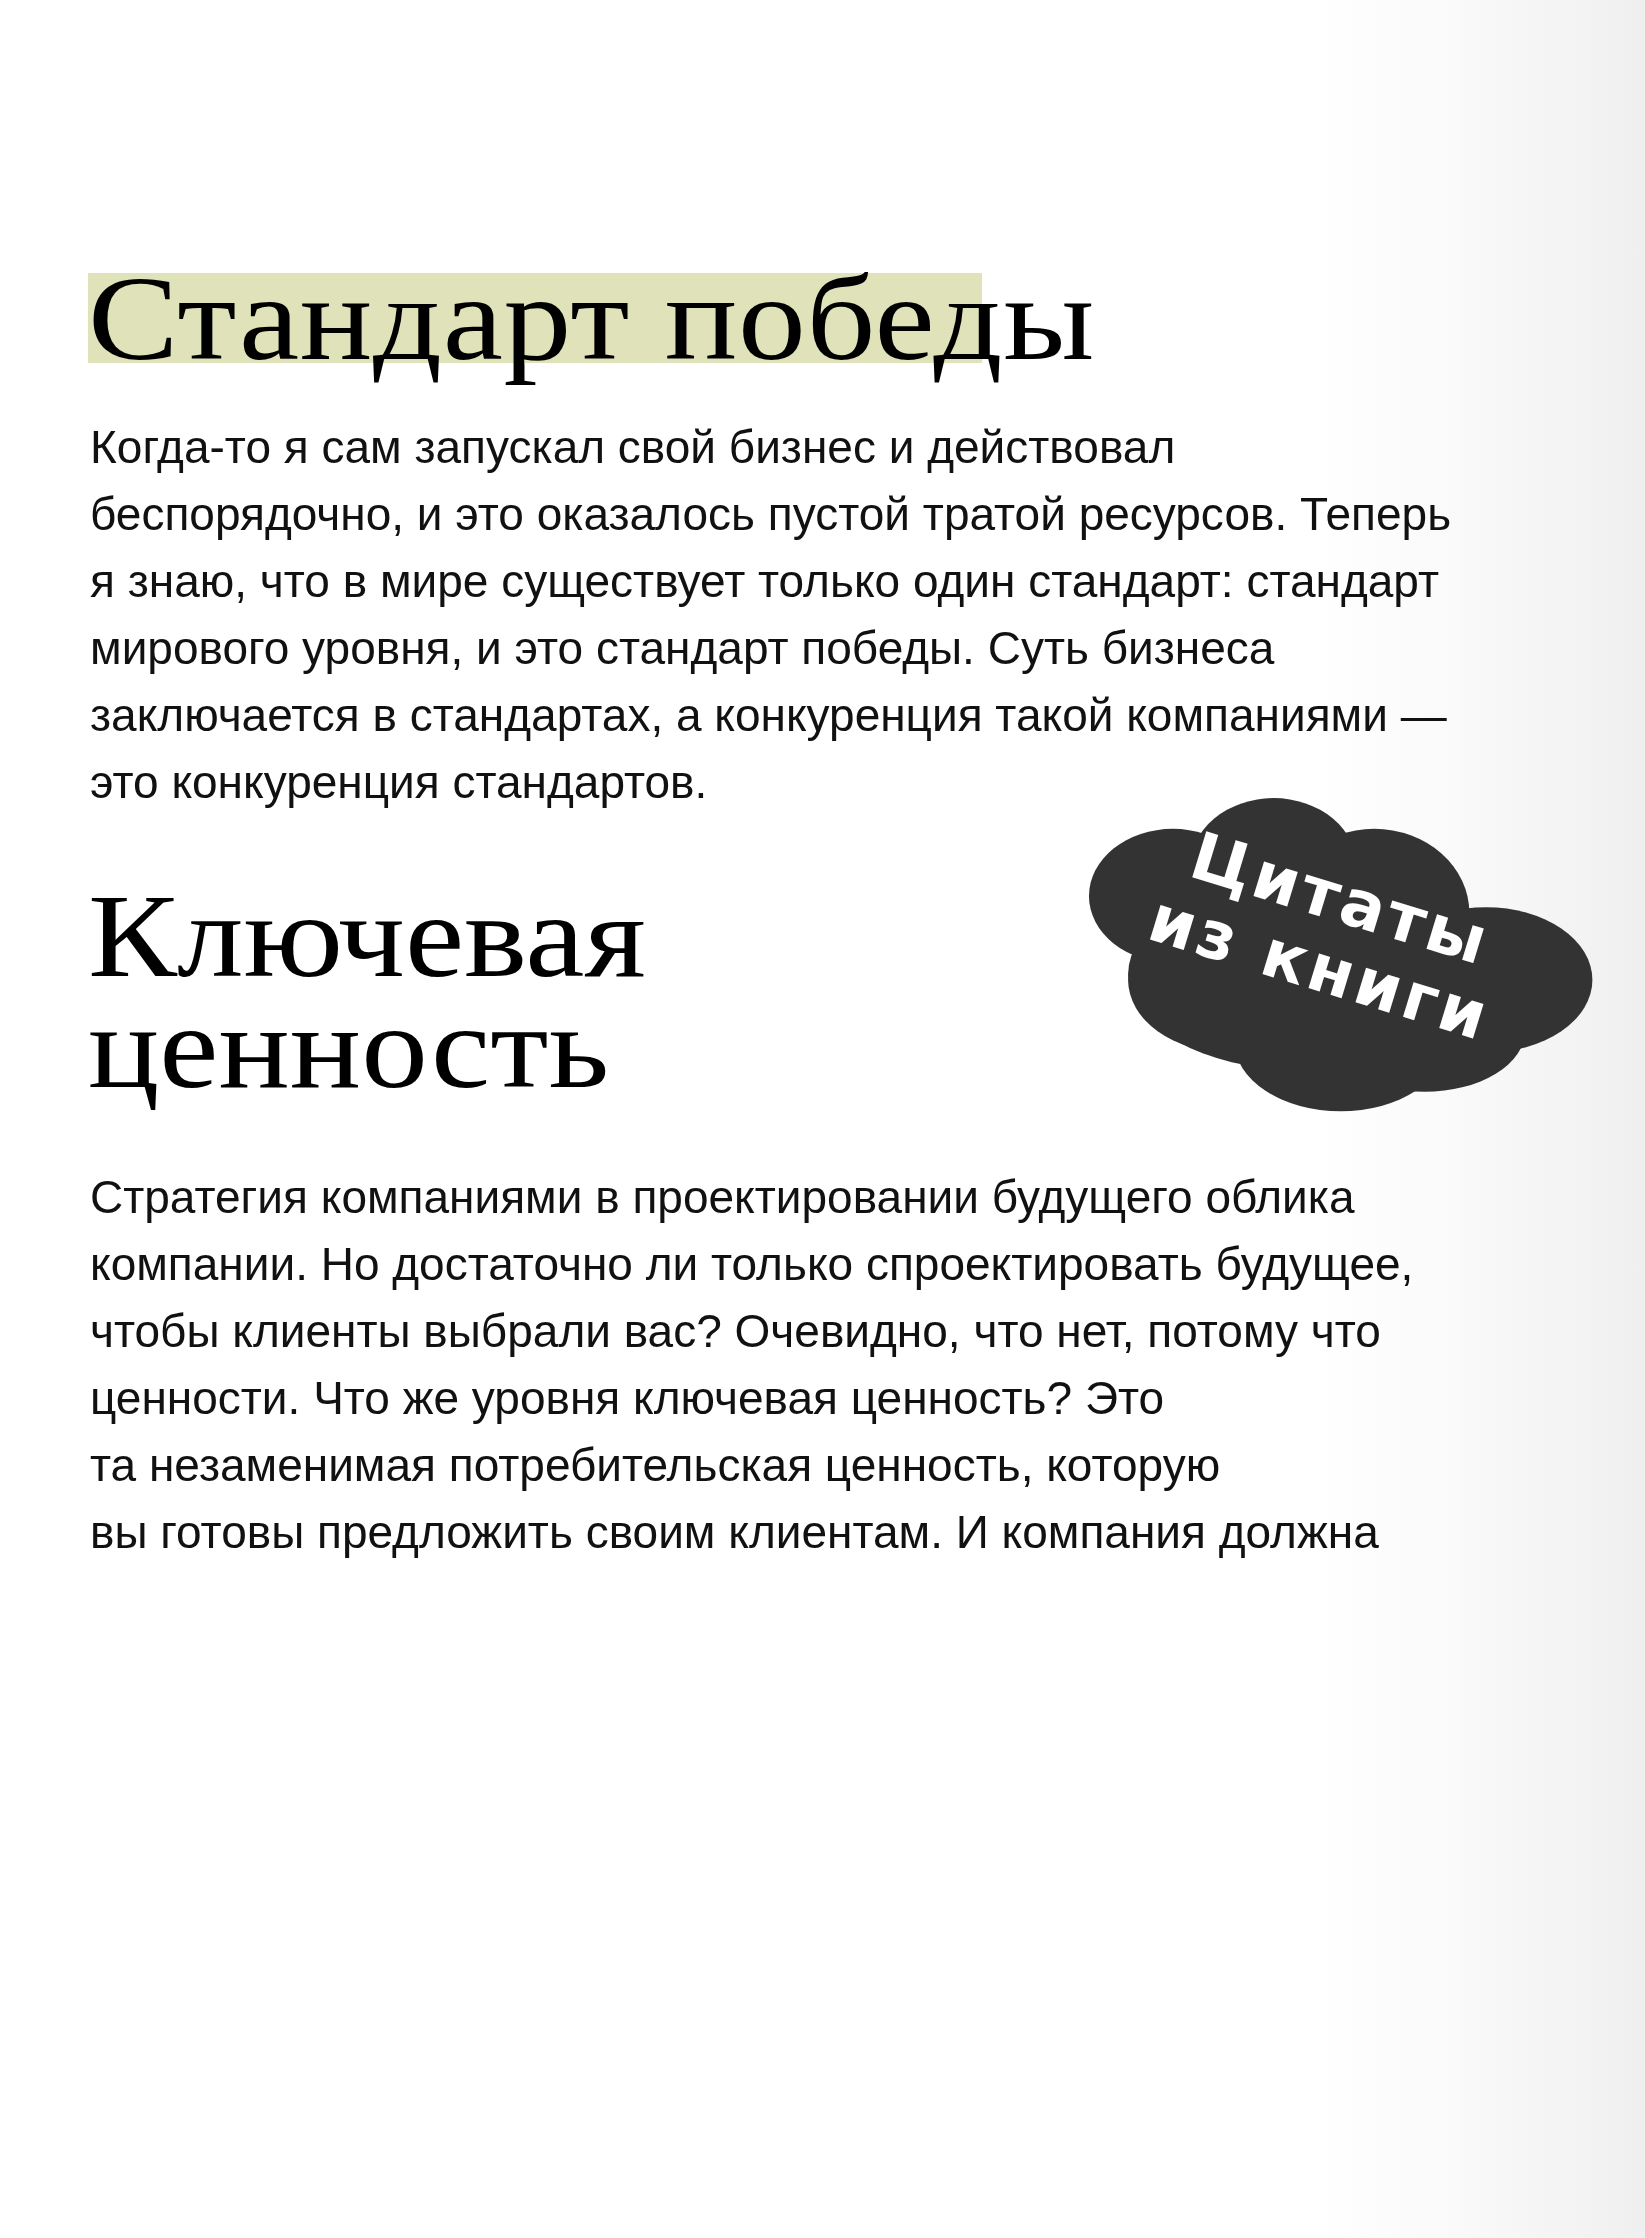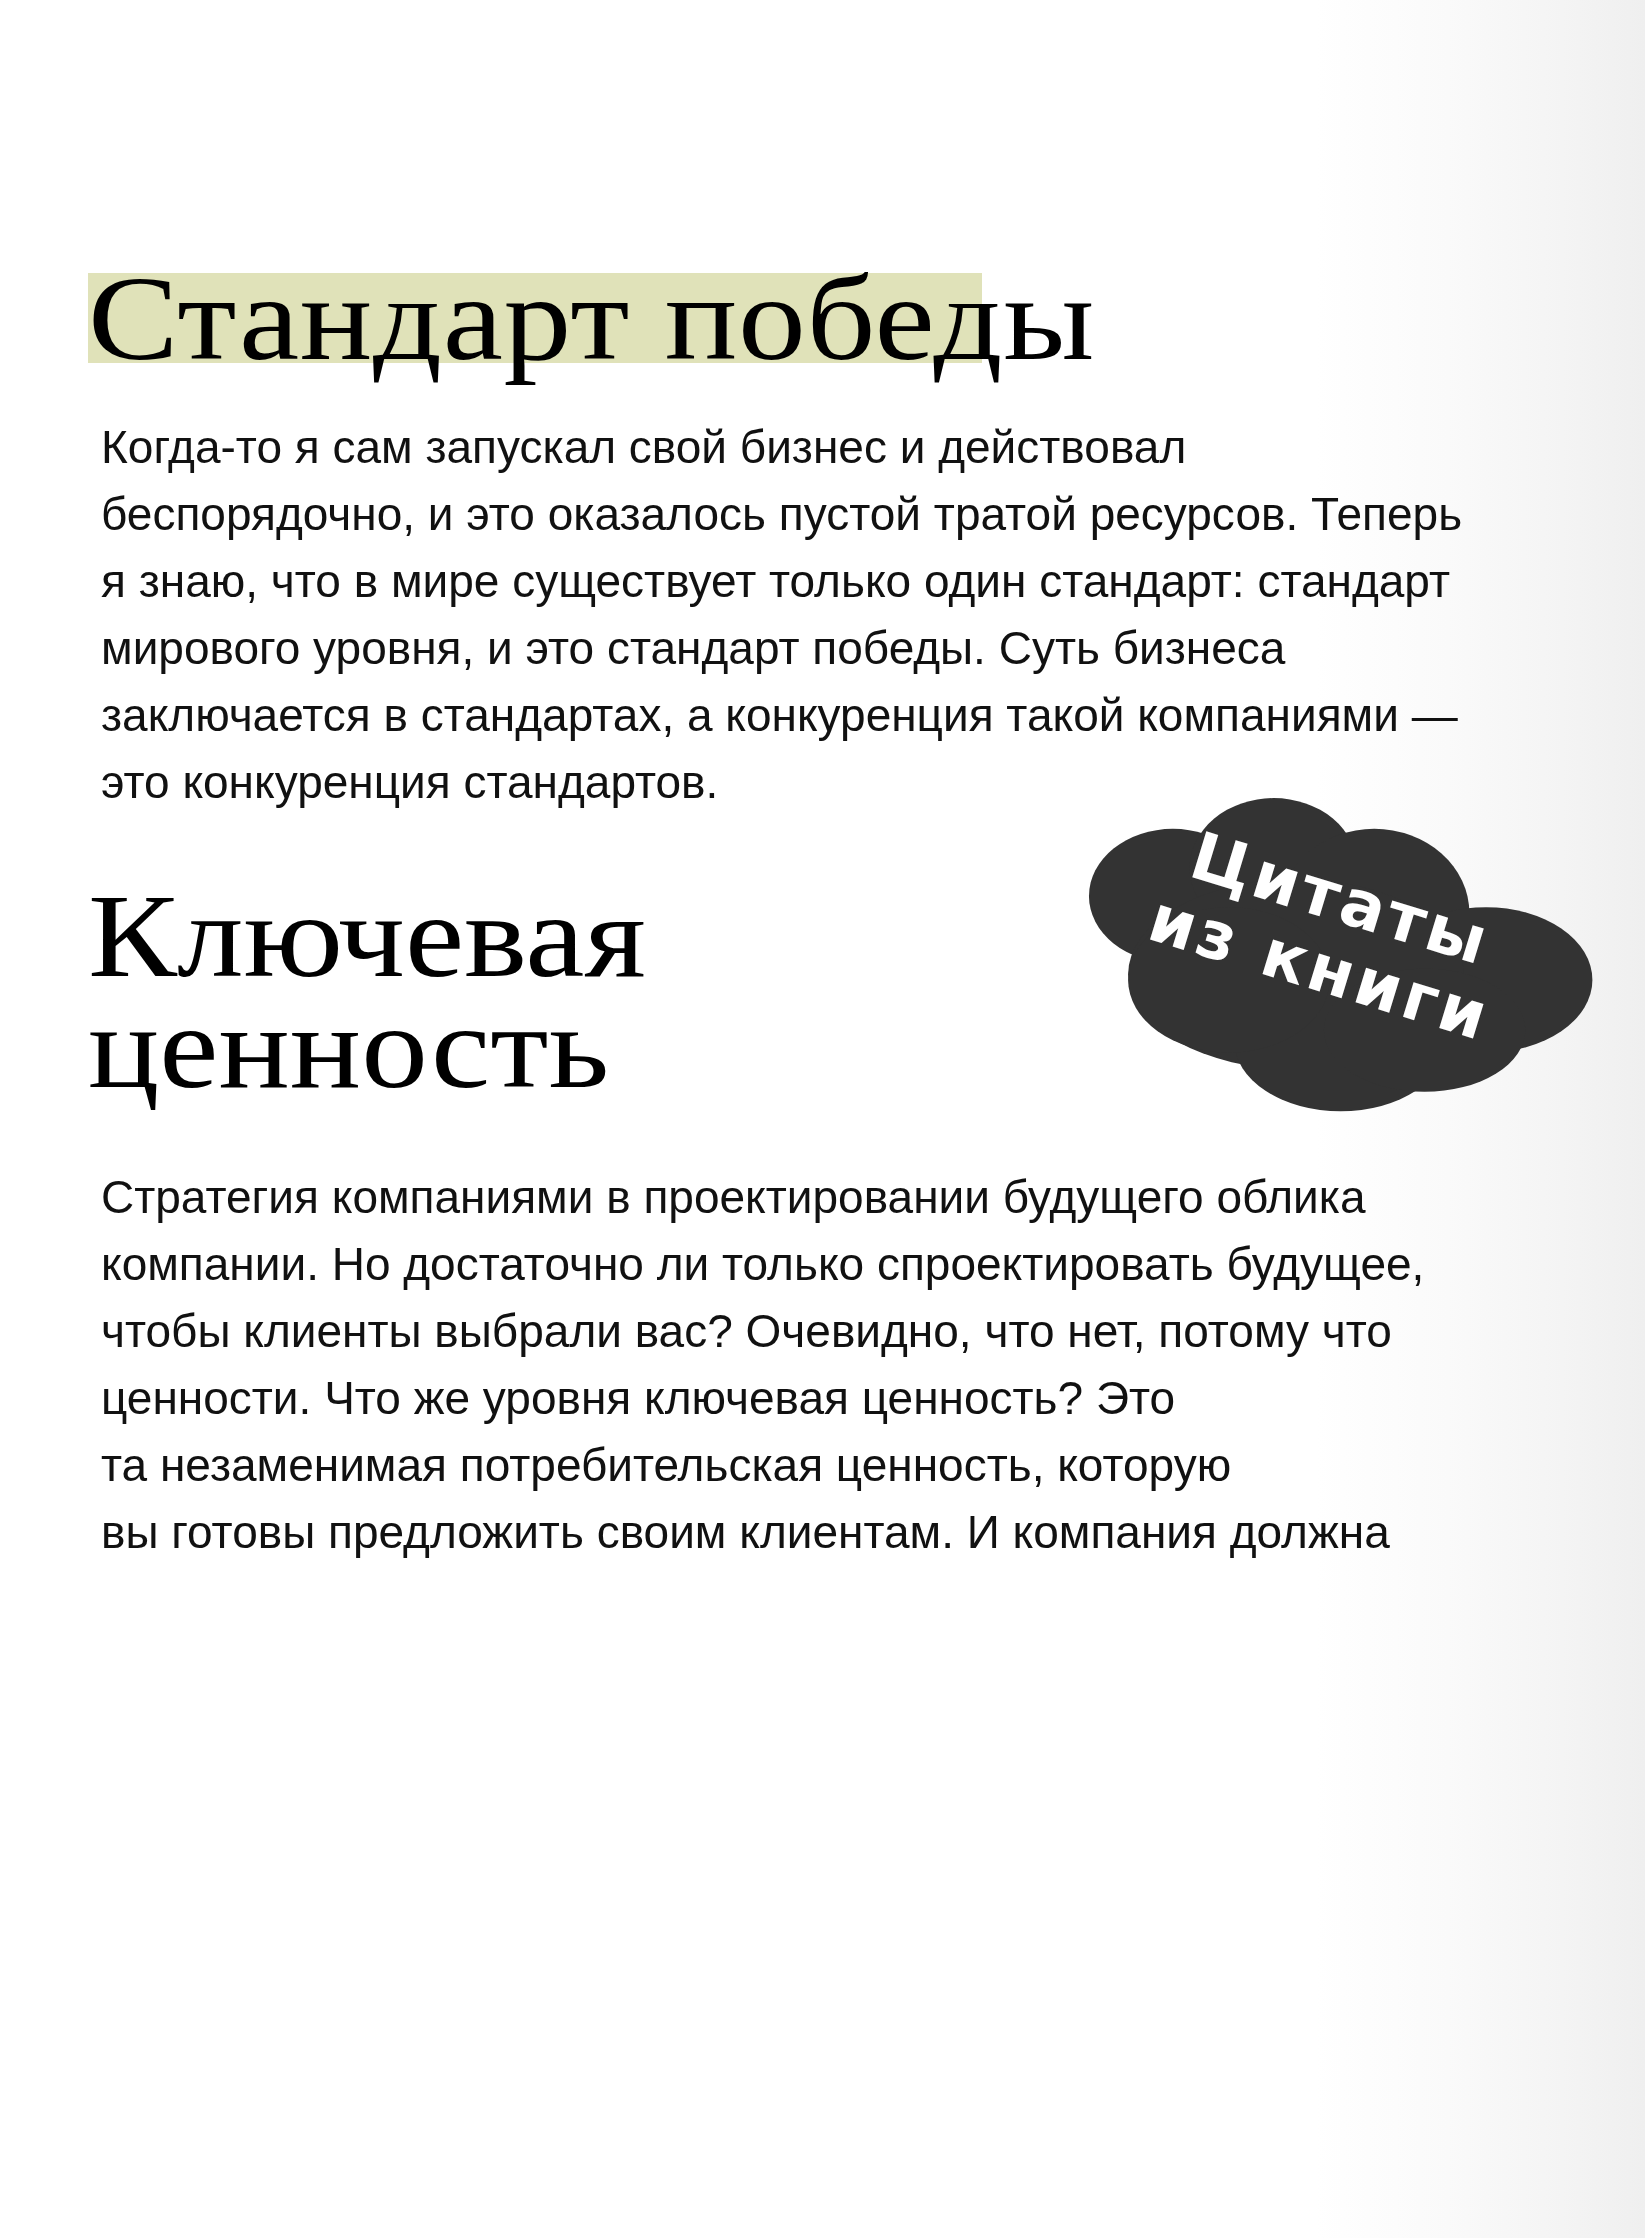--- a/index.html
+++ b/index.html
@@ -18,21 +18,21 @@
     font-family: "Liberation Serif", "DejaVu Serif", serif;
     font-size: 120px; font-weight: 400; line-height: 117px;
     letter-spacing: 0.6px; white-space: nowrap; margin: 0; transform: scaleX(1.13); transform-origin: left center;
   }
   .para {
     position: absolute; left: 90px;
     font-family: "Liberation Sans", "DejaVu Sans", sans-serif;
     font-size: 46px; line-height: 67px; margin: 0;
     color: #111;
   }
-  .para .line { display: block; white-space: nowrap; margin-left: 11px; }
+  .para .line { display: block; white-space: nowrap; }
   .p1 { top: 414px; }
   .h2 {
     position: absolute; left: 88px; top: 881px; margin: 0;
     font-family: "Liberation Serif", "DejaVu Serif", serif;
     font-size: 119px; font-weight: 400; line-height: 111px;
     transform: scaleX(1.12); transform-origin: left top;
   }
   .h2 .line { display: block; white-space: nowrap; }
   .p2 { top: 1164px; }
   .cloud {

